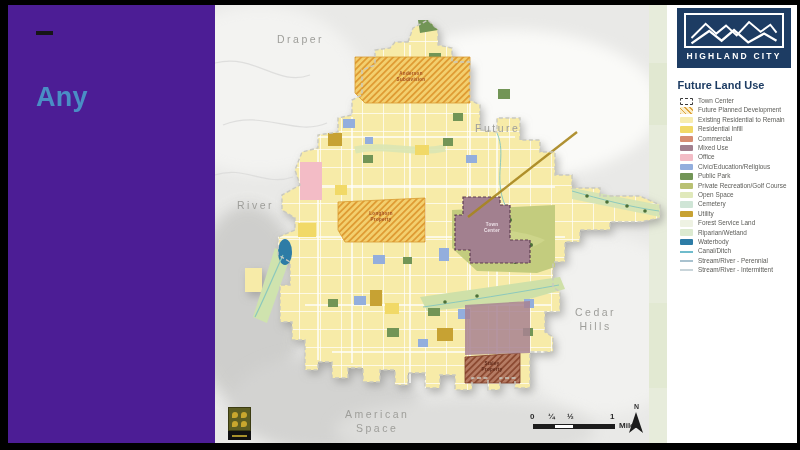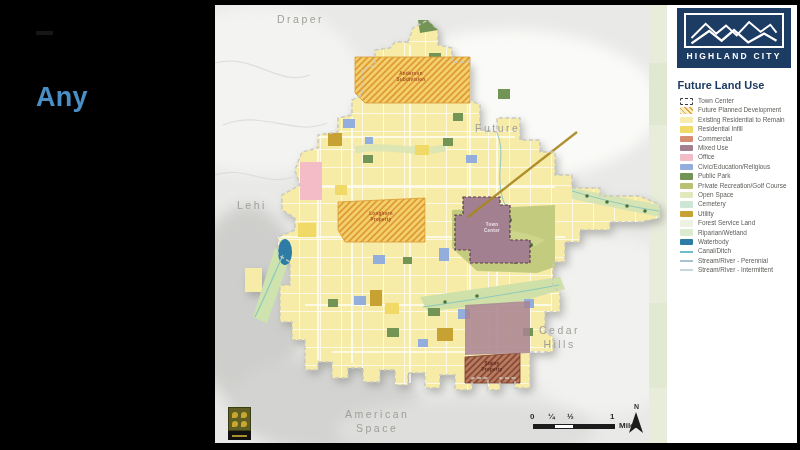--- a/index.html
+++ b/index.html
@@ -1,21 +1,21 @@
 <!DOCTYPE html>
 <html><head>
 <meta charset="utf-8">
 <style>
   html,body{margin:0;padding:0;background:#000;}
   body{width:800px;height:450px;position:relative;overflow:hidden;
        font-family:"Liberation Sans",sans-serif;-webkit-font-smoothing:antialiased;}
   .slide{position:absolute;left:8px;top:5px;width:789px;height:438px;background:#fdfdfc;overflow:hidden;}
 
   
-  .left-panel{position:absolute;left:0;top:0;width:207px;height:438px;background:#000000;}
+  .left-panel{position:absolute;left:0;top:0;width:207px;height:438px;background:#4c1d95;}
   .dash{position:absolute;left:28px;top:26px;width:17px;height:4px;background:#161616;
         font-size:0;line-height:0;overflow:hidden;color:transparent;}
   .heading{position:absolute;left:28px;top:76px;font-size:27px;font-weight:700;
            color:#4a8ec5;line-height:1.2;letter-spacing:.2px;}
 
   
   .map{position:absolute;left:207px;top:0;width:452px;height:438px;background:#e9e9e7;overflow:hidden;}
   .mapsvg{position:absolute;left:0;top:0;}
   .nlabel{position:absolute;font-size:10.5px;letter-spacing:2.5px;color:#9e9e9a;
           white-space:pre-line;text-align:center;line-height:1.3;}
@@ -243,24 +243,24 @@
       <div class="sq">
           <i></i>
           <i></i>
           <i></i>
           <i></i>
         </div>
       <div class="band">
           <i></i>
         </div>
     </div>
-  <div class="nlabel" style="left: 62px; top: 8px;">Draper</div>
+  <div class="nlabel" style="left: 62px; top: 28px;">Draper</div>
       <div class="nlabel" style="left: 260px; top: 117px;">Future</div>
-      <div class="nlabel" style="left: 22px; top: 194px;">Lehi</div>
-      <div class="nlabel" style="left: 324px; top: 301px; margin-top: 18px;">Cedar
+      <div class="nlabel" style="left: 22px; top: 194px;">River</div>
+      <div class="nlabel" style="left: 360px; top: 301px;">Cedar
 Hills</div>
       <div class="nlabel" style="left: 130px; top: 403px;">American
 Space</div>
       <div class="alabel" style="left: 170px; top: 66px; color: rgb(161, 76, 32);">Anderson
 Subdivision</div>
       <div class="alabel" style="left: 140px; top: 206px; color: rgb(161, 76, 32);">Longhorn
 Property</div>
       <div class="alabel" style="left: 251px; top: 217px; color: rgb(239, 227, 234);">Town
 Center</div>
       <div class="alabel" style="left: 251px; top: 356px; color: rgb(94, 42, 26);">Staley

